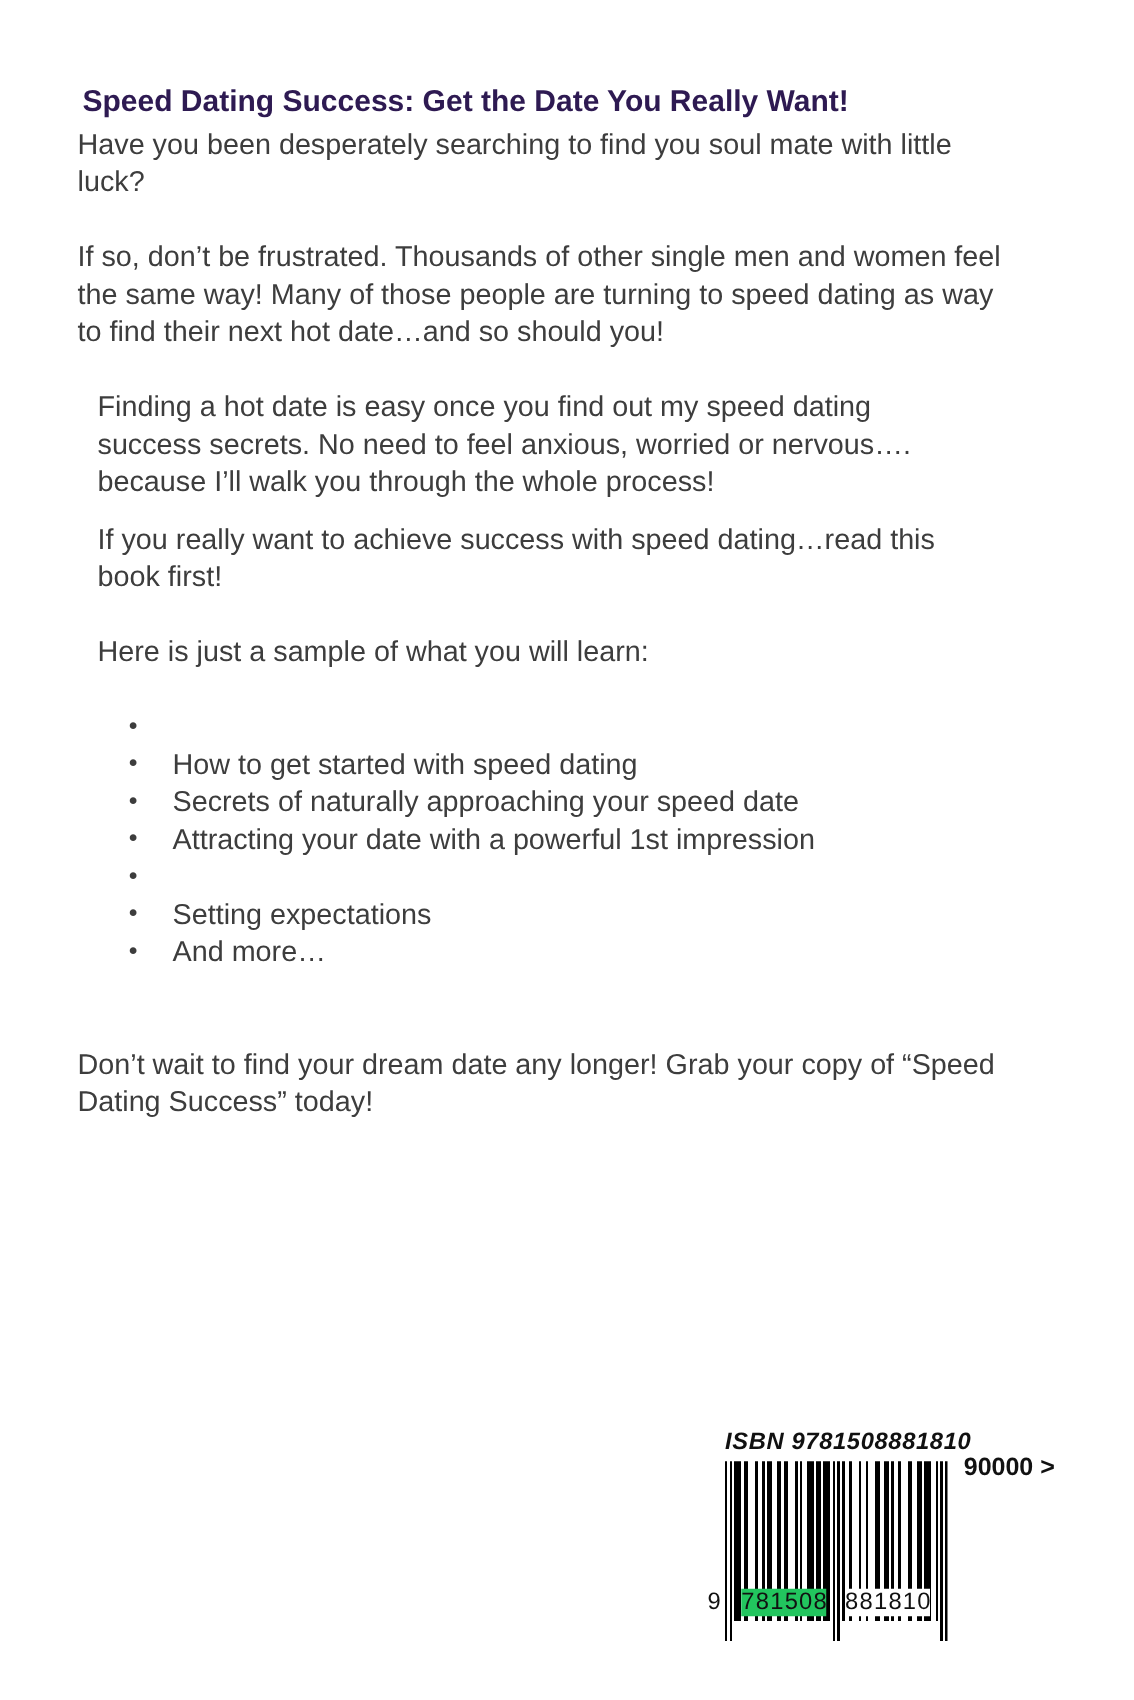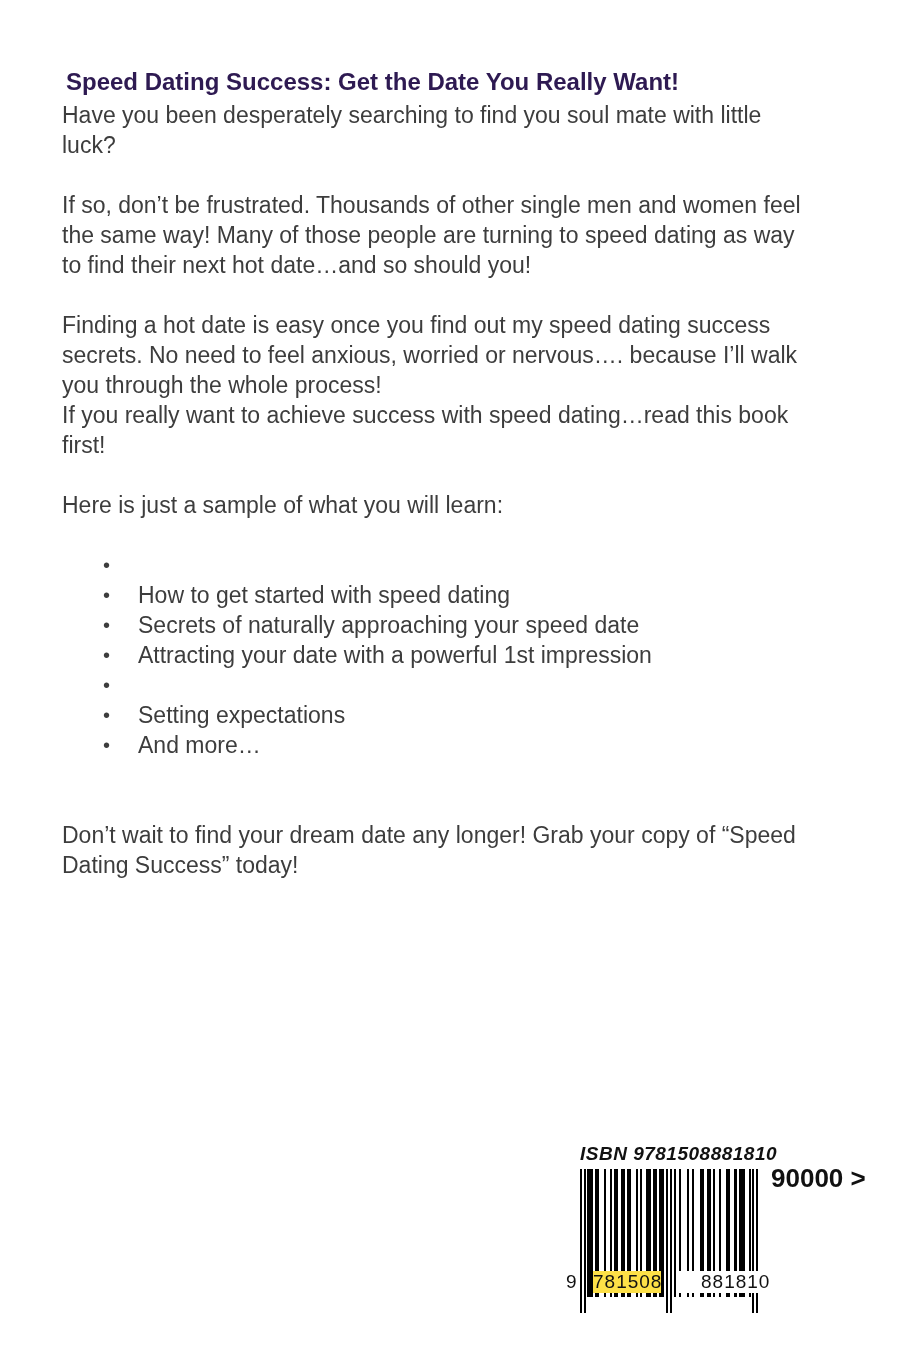--- a/index.html
+++ b/index.html
@@ -16,21 +16,21 @@
     color:#3d3d3d;
     font-size:23px;line-height:30px;
   }
   .book-title{
     margin:0 0 2px 4px;
     font-size:24px;line-height:32px;
     font-weight:bold;
     color:#2e1a52;
   }
   .para{margin:0 0 30px 0;}
-  .para.tight{margin:0;}
+  .para.tight{margin:16px;}
   .block{margin:0 0 30px 0;}
   ul.learn-list{
     list-style:none;
     margin:30px 0 60px 0;
     padding:0;
   }
   ul.learn-list li{
     display:flex;
     margin:0 0 0 41px;
     line-height:30px;
@@ -54,40 +54,40 @@
     text-align:center;
     font-size:19px;
     font-weight:bold;
     white-space:nowrap;
     letter-spacing:0.5px;
     font-style:italic;
   }
   .price-code{
     position:absolute;
     left:206px;top:20px;
-    font-size:26px;
+    font-size:20px;
     font-weight:bold;
     white-space:nowrap;
   }
   .bars-wrap{
     position:absolute;
     left:15px;top:26px;
     width:178px;height:144px;
   }
   .bars-wrap svg{display:block;}
   .barcode-digits{
     position:absolute;
     left:15px;top:152px;
     width:178px;
     font-size:19px;
     white-space:nowrap;
   }
   .barcode-digits .d-left{position:absolute;left:-14px;top:-24px;}
-  .barcode-digits .d-g1{position:absolute;left:13px;top:-24px;width:68px;text-align:center;letter-spacing:1px;background:#fde047;}
-  .barcode-digits .d-g2{position:absolute;left:96px;top:-24px;width:68px;text-align:center;letter-spacing:1px;background:#fff;padding-left:25px;}
+  .barcode-digits .d-g1{position:absolute;left:13px;top:-24px;width:68px;text-align:center;letter-spacing:1px;background:#22c55e;}
+  .barcode-digits .d-g2{position:absolute;left:96px;top:-24px;width:68px;text-align:center;letter-spacing:1px;background:#fff;}
 </style>
 </head>
 <body>
 
 <div class="page">
 
   <div class="content">
 
     <h1 class="book-title">Speed Dating Success: Get the Date You Really Want!</h1>
 

